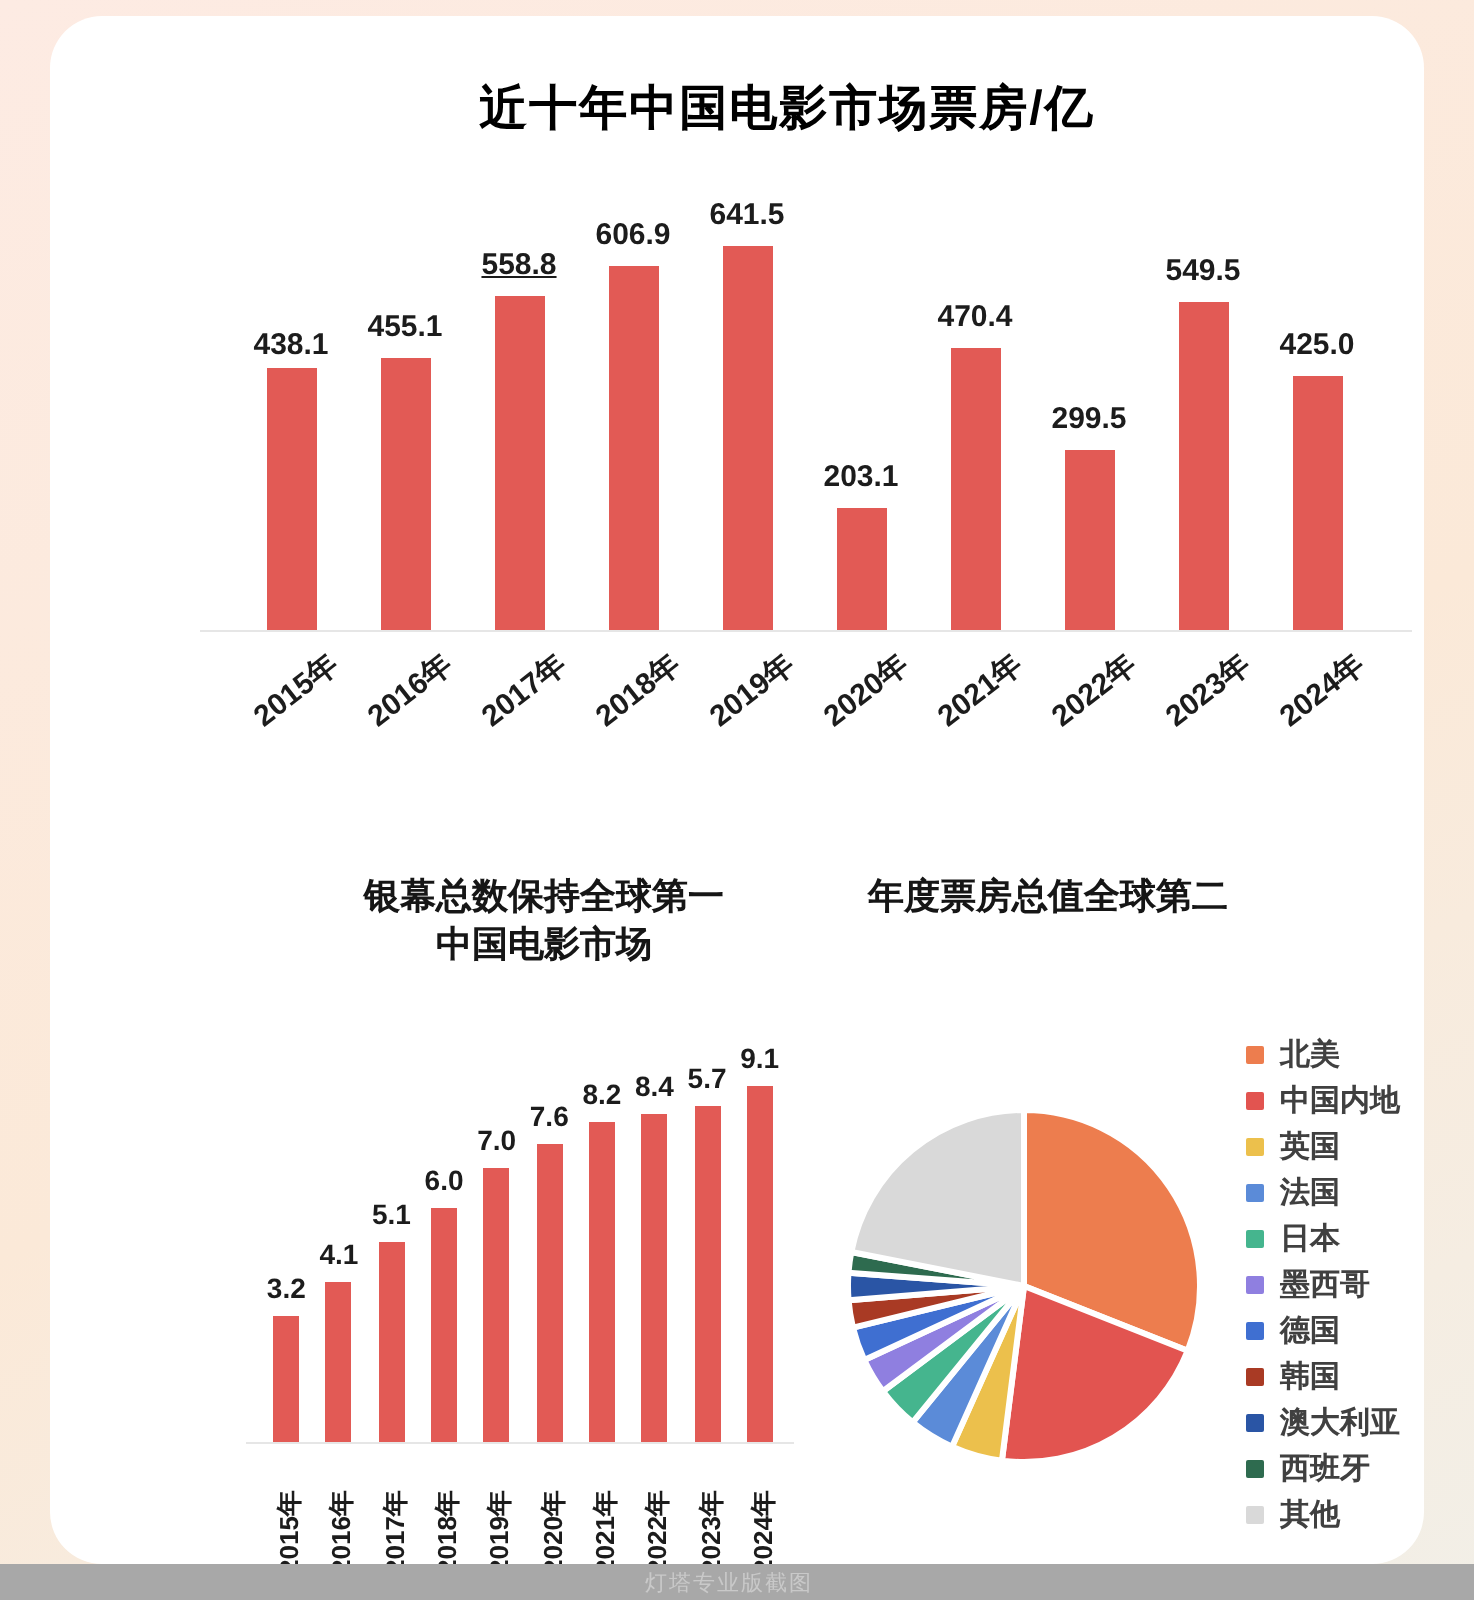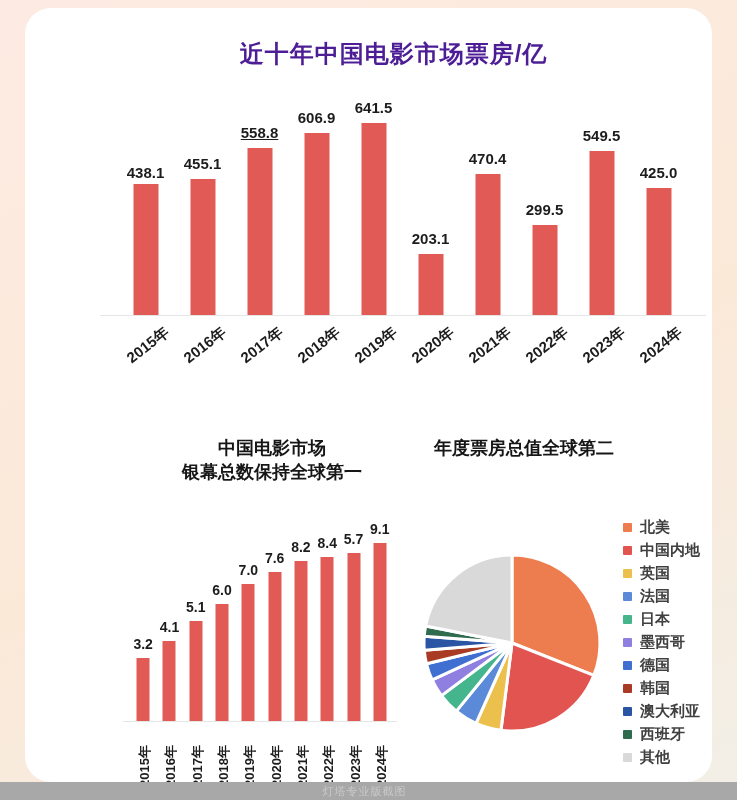--- a/index.html
+++ b/index.html
@@ -1,19 +1,19 @@
 <!DOCTYPE html>
 <html><head>
 <meta charset="utf-8">
 <style>
   html,body{margin:0;padding:0;}
   body{width:737px;height:800px;overflow:hidden;font-family:"Liberation Sans","DejaVu Sans",sans-serif;}
   .stage{position:relative;width:737px;height:800px;background:linear-gradient(155deg,#fdebe3 0%,#fbe9d8 55%,#f2efe7 100%);}
   .card{position:absolute;left:25px;top:8px;width:687px;height:774px;background:#ffffff;border-radius:26px;}
-  .title-main{position:absolute;left:25px;top:30px;width:687px;text-align:center;font-size:24px;font-weight:800;color:#4c1d95;letter-spacing:1px;}
+  .title-main{position:absolute;left:25px;top:30px;width:687px;text-align:center;font-size:24px;font-weight:800;color:#000000;letter-spacing:1px;}
   .title-sub{position:absolute;text-align:center;font-size:18px;font-weight:800;line-height:24px;color:#161616;}
   #title2{left:82px;top:428px;width:330px;}
   #title3{left:374px;top:428px;width:250px;}
   .bar-chart{position:absolute;display:flex;align-items:flex-end;}
   #chart1{left:92px;top:77px;width:570px;height:230px;}
   #chart2{left:105px;top:513px;width:263px;height:200px;}
   .cell{position:relative;flex:0 0 auto;height:100%;}
   #chart1 .cell{width:57px;}
   #chart2 .cell{width:26.3px;}
   .bar{position:absolute;left:50%;transform:translateX(-50%);bottom:0;}
@@ -92,22 +92,22 @@
         </div>
         <div class="cell">
           <span class="val" style="bottom: 134.202px;">425.0</span>
           <div class="bar" style="height: 127.2px; background: rgb(226, 90, 85);"></div>
           <span class="tick">2024年</span>
         </div>
       </div>
     <div id="axis1" class="axis"></div>
 
     <div id="title2" class="title-sub">
+      <div>银幕总数保持全球第一</div>
       <div>中国电影市场</div>
-      <div>银幕总数保持全球第一</div>
     </div>
 
     <div id="chart2" class="bar-chart">
         <div class="cell">
           <span class="val" style="bottom: 68.5934px;">3.2</span>
           <div class="bar" style="height: 62.6px; background: rgb(226, 90, 85);"></div>
           <span class="tick">2015年</span>
         </div>
         <div class="cell">
           <span class="val" style="bottom: 86.1978px;">4.1</span>

